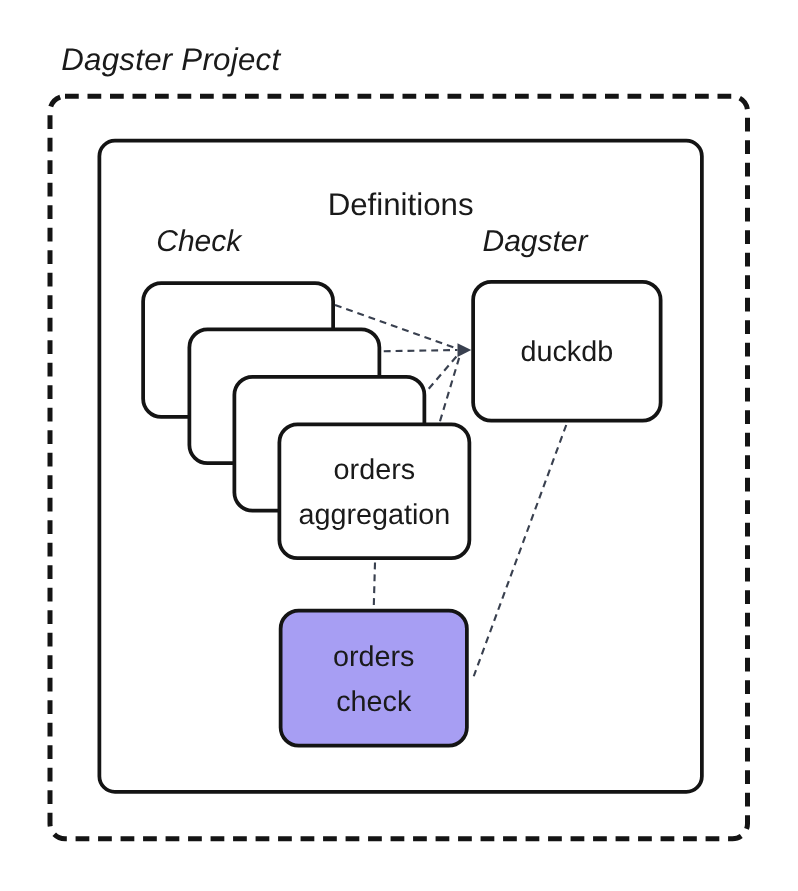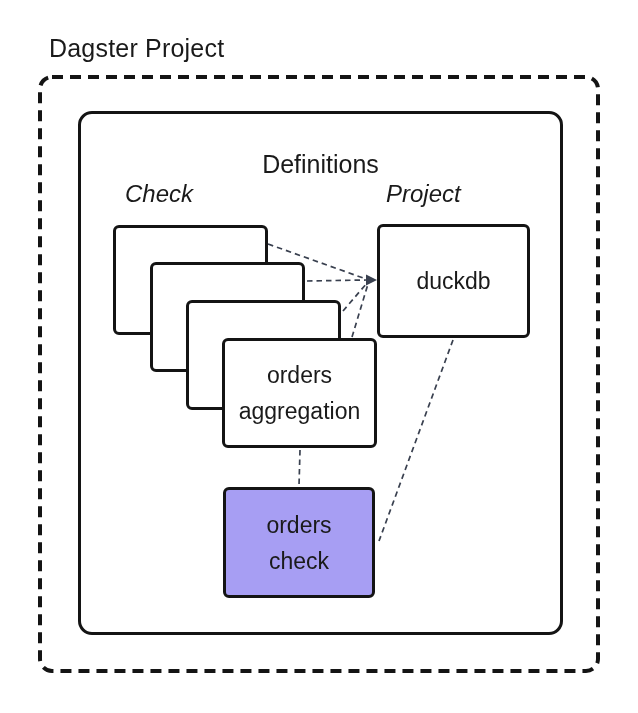--- a/index.html
+++ b/index.html
@@ -21,20 +21,21 @@
     width: 638px;
     height: 713px;
     background: var(--background);
     overflow: hidden;
   }
   .project-title {
     position: absolute;
     left: 49px;
     top: 34px;
     font-size: 25px;
+    font-style: italic;
     font-weight: 500;
     letter-spacing: 0.2px;
     white-space: nowrap;
   }
   .definitions-box {
     position: absolute;
     left: 78px;
     top: 111px;
     width: 485px;
     height: 524px;
@@ -60,21 +61,21 @@
   }
   .assets-label   { left: 125px; top: 180px; }
   .resource-label { left: 386px; top: 180px; }
   .asset-check-label { left: 138px; top: 458px; line-height: 37px; }
   .node {
     position: absolute;
     width: 155px;
     height: 110px;
     background: var(--node-fill);
     border: 3px solid var(--border);
-    border-radius: 6px;
+    border-radius: 16px;
     display: flex;
     flex-direction: column;
     align-items: center;
     justify-content: center;
     font-size: 23px;
     line-height: 36px;
     text-align: center;
   }
   .asset-card-1 { left: 113px; top: 225px; }
   .asset-card-2 { left: 150px; top: 262px; }
@@ -120,21 +121,21 @@
 <div class="canvas">
 
   <div class="project-title">Dagster Project</div>
 
   <div class="definitions-box"></div>
 
   <div class="definitions-title">Definitions</div>
 
   <div class="group-label assets-label">Check</div>
 
-  <div class="group-label resource-label">Project</div>
+  <div class="group-label resource-label">Dagster</div>
 
   <div class="node asset-card-1"></div>
 
   <div class="node asset-card-2"></div>
 
   <div class="node asset-card-3"></div>
 
   <div class="node asset-card-4">
     <div>orders</div>
     <div>aggregation</div>

